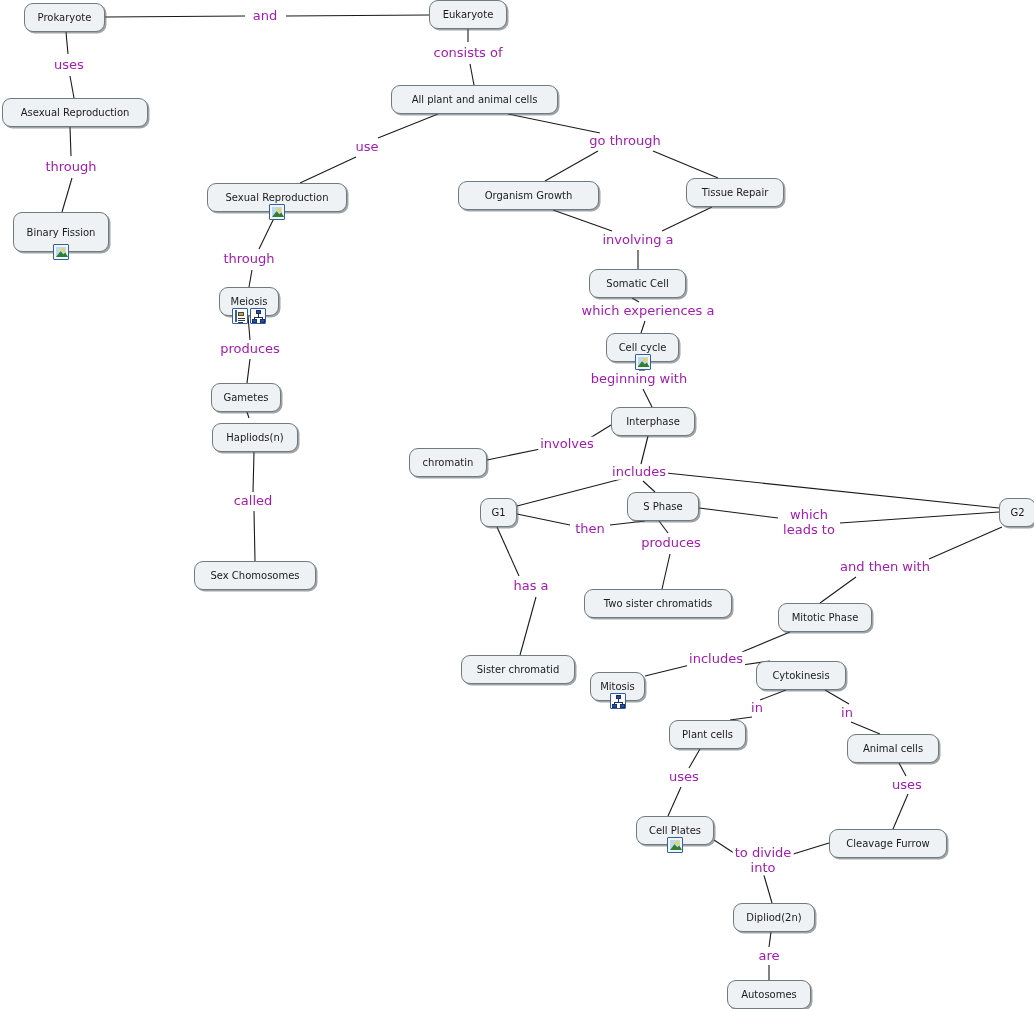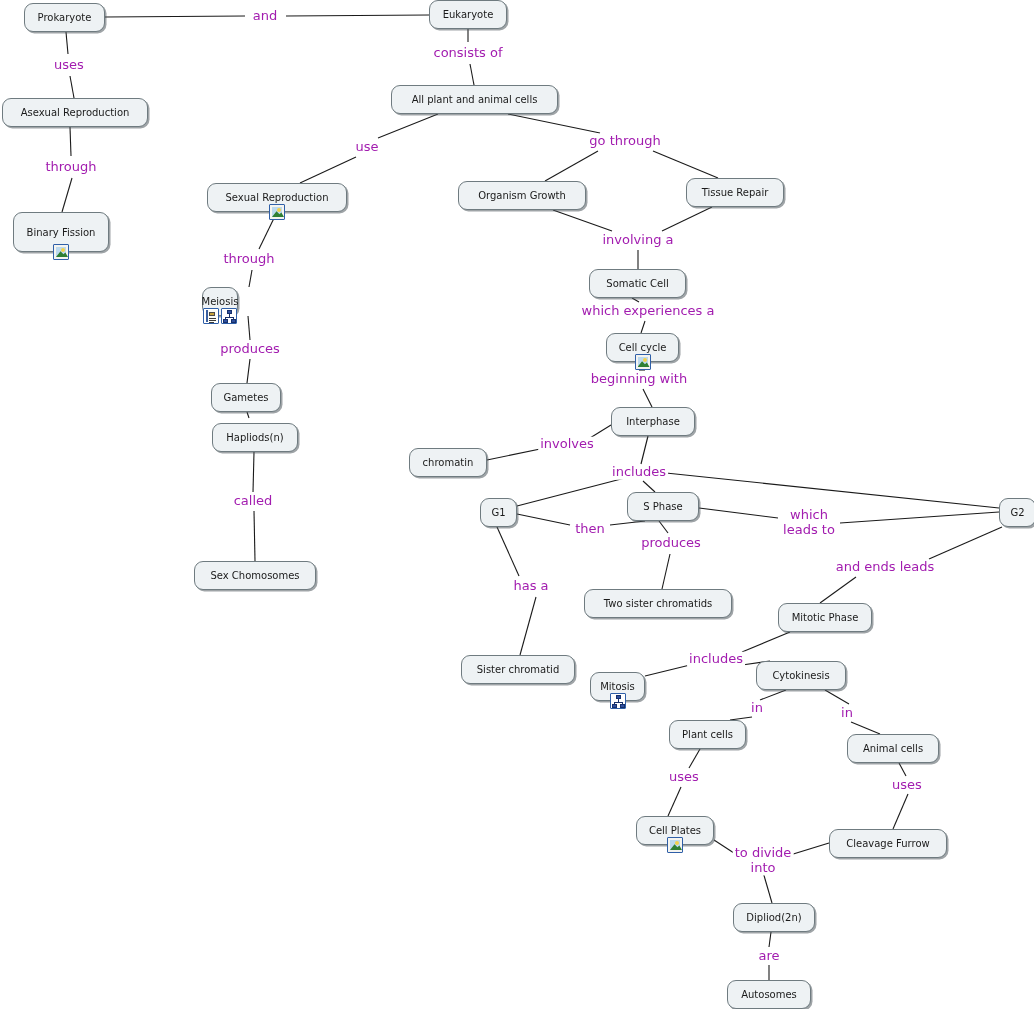--- a/index.html
+++ b/index.html
@@ -234,27 +234,27 @@
       <div class="node" style="left: 207px; top: 183px; width: 140px; height: 29px;">
         <span class="label">Sexual Reproduction</span>
         <span class="node-icons">
           <span class="ico ico-picture">
             <span class="sky"></span>
             <span class="sun"></span>
             <span class="hill"></span>
           </span>
         </span>
       </div>
-      <div class="node" style="left: 458px; top: 181px; width: 128px; height: 29px;">
+      <div class="node" style="left: 458px; top: 181px; width: 141px; height: 29px;">
         <span class="label">Organism Growth</span>
       </div>
       <div class="node" style="left: 686px; top: 178px; width: 98px; height: 29px;">
         <span class="label">Tissue Repair</span>
       </div>
-      <div class="node" style="left: 202px; top: 287px; width: 36px; height: 29px;">
+      <div class="node" style="left: 219px; top: 287px; width: 60px; height: 29px;">
         <span class="label">Meiosis</span>
         <span class="node-icons">
           <span class="ico ico-doc">
             <span class="page"></span>
             <span class="thumb"></span>
             <span class="ln" style="top:9px"></span>
             <span class="ln" style="top:11px"></span>
             <span class="ln" style="top:13px;width:5px"></span>
           </span>
           <span class="ico ico-cmap">
@@ -407,21 +407,21 @@
       <div class="edge-label" style="left: 253px; top: 501px;">
         <div>called</div>
       </div>
       <div class="edge-label" style="left: 590px; top: 529px;">
         <div>then</div>
       </div>
       <div class="edge-label" style="left: 671px; top: 543px;">
         <div>produces</div>
       </div>
       <div class="edge-label" style="left: 885px; top: 567px;">
-        <div>and ends leads</div>
+        <div>and then with</div>
       </div>
       <div class="edge-label" style="left: 531px; top: 586px;">
         <div>has a</div>
       </div>
       <div class="edge-label" style="left: 716px; top: 659px;">
         <div>includes</div>
       </div>
       <div class="edge-label" style="left: 757px; top: 708px;">
         <div>in</div>
       </div>

